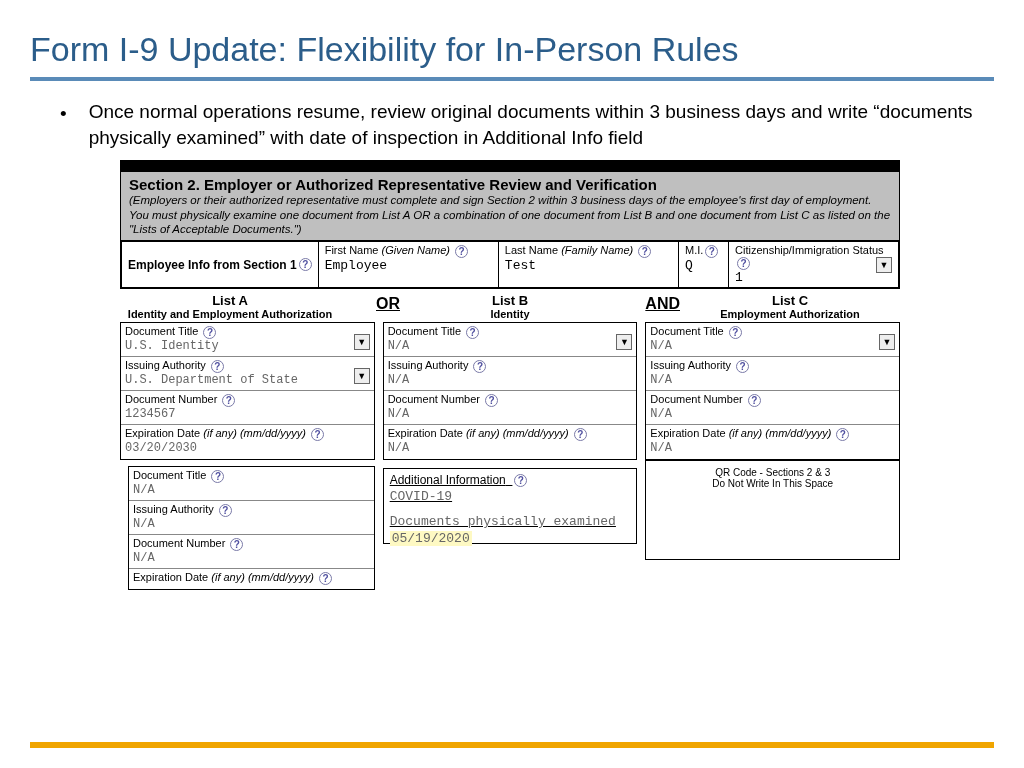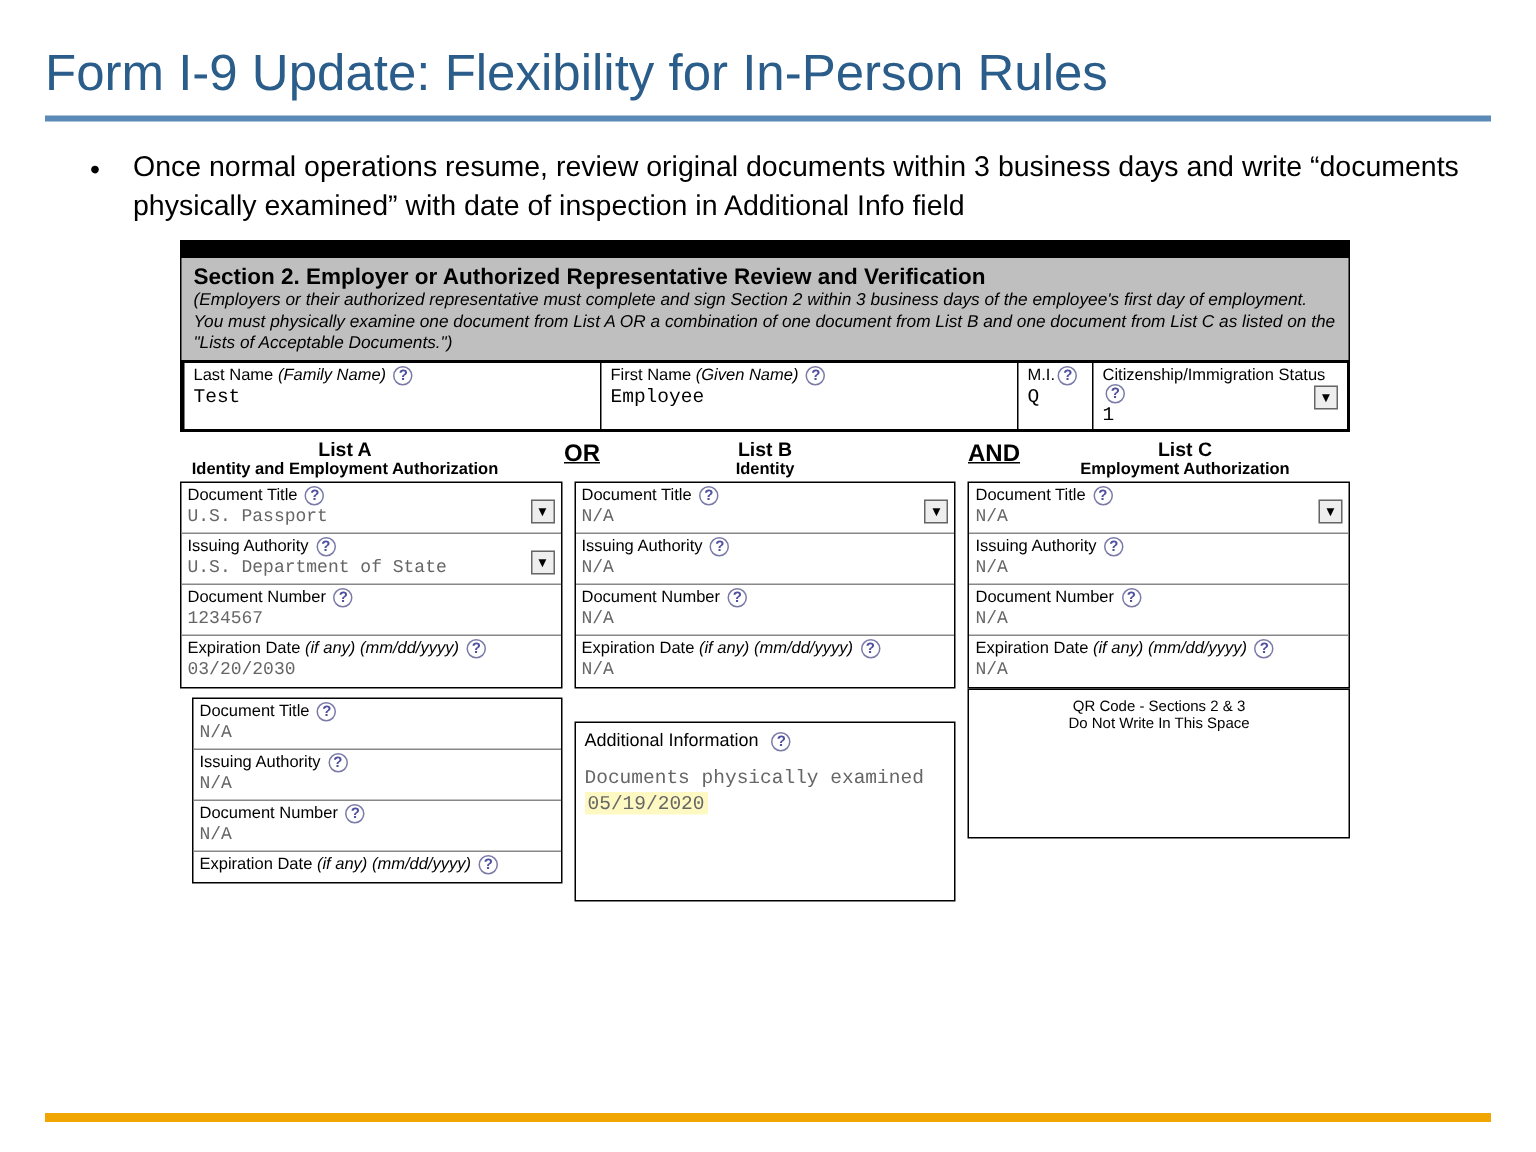--- a/index.html
+++ b/index.html
@@ -143,24 +143,25 @@
   }
   .cell .dd-abs {
     position: absolute;
     right: 4px; top: 10px;
   }
 
   .col.a2 { margin-top: 6px; border: 1px solid #000; }
 
   .addl-box {
     border: 1px solid #000;
-    margin-top: 22px;
+    margin-top: 8px;
     padding: 4px 6px;
-    height: 120px;
+    height: 76px;
     position: relative;
+    text-decoration: underline;
   }
   .addl-box .albl { font-size: 12px; }
   .addl-box .aval {
     font-family: "Courier New", monospace;
     font-size: 13px; color: #666;
     margin-top: 2px;
   }
   .hl-date {
     background: #fef9c3;
     display: inline-block;
@@ -200,27 +201,31 @@
 
 <div class="form-wrap">
   <div class="black-bar"></div>
 
   <div class="section-header">
     <div class="sh-title">Section 2. Employer or Authorized Representative Review and Verification</div>
     <div class="sh-instr">(Employers or their authorized representative must complete and sign Section 2 within 3 business days of the employee's first day of employment. You must physically examine one document from List A OR a combination of one document from List B and one document from List C as listed on the "Lists of Acceptable Documents.")</div>
   </div>
 
   <div class="emp-row">
+    <div class="emp-lead">
+      <span>Employee Info from Section 1</span>
+      <span class="help">?</span>
+    </div>
+    <div class="emp-cell">
+      <div class="lbl"><span>First Name</span> <em>(Given Name)</em> <span class="help">?</span></div>
+      <div class="val">Employee</div>
+    </div>
     <div class="emp-cell">
       <div class="lbl"><span>Last Name</span> <em>(Family Name)</em> <span class="help">?</span></div>
       <div class="val">Test</div>
-    </div>
-    <div class="emp-cell">
-      <div class="lbl"><span>First Name</span> <em>(Given Name)</em> <span class="help">?</span></div>
-      <div class="val">Employee</div>
     </div>
     <div class="emp-cell small">
       <div class="lbl"><span>M.I.</span><span class="help">?</span></div>
       <div class="val">Q</div>
     </div>
     <div class="emp-cell medium">
       <div class="lbl"><span>Citizenship/Immigration Status</span><span class="help">?</span><span class="dd">▼</span></div>
       <div class="val">1</div>
     </div>
   </div>
@@ -241,21 +246,21 @@
       <div class="sub">Employment Authorization</div>
     </div>
   </div>
 
   <div class="tri">
 
     <div style="flex:1">
       <div class="col">
         <div class="cell">
           <div class="clbl"><span>Document Title</span> <span class="help">?</span><span class="dd dd-abs">▼</span></div>
-          <div class="cval">U.S. Passport</div>
+          <div class="cval">U.S. Identity</div>
         </div>
         <div class="cell">
           <div class="clbl"><span>Issuing Authority</span> <span class="help">?</span><span class="dd dd-abs">▼</span></div>
           <div class="cval">U.S. Department of State</div>
         </div>
         <div class="cell">
           <div class="clbl"><span>Document Number</span> <span class="help">?</span></div>
           <div class="cval">1234567</div>
         </div>
         <div class="cell">
@@ -298,20 +303,21 @@
           <div class="cval">N/A</div>
         </div>
         <div class="cell">
           <div class="clbl"><span>Expiration Date</span> <em>(if any) (mm/dd/yyyy)</em> <span class="help">?</span></div>
           <div class="cval">N/A</div>
         </div>
       </div>
 
       <div class="addl-box">
         <div class="albl"><span>Additional Information</span> &nbsp;<span class="help">?</span></div>
+        <div class="aval">COVID-19</div>
         <div style="height:8px"></div>
         <div class="aval">Documents physically examined</div>
         <div class="aval"><span class="hl-date">05/19/2020</span></div>
       </div>
     </div>
 
     <div style="flex:1;margin-left:8px">
       <div class="col">
         <div class="cell">
           <div class="clbl"><span>Document Title</span> <span class="help">?</span><span class="dd dd-abs">▼</span></div>

